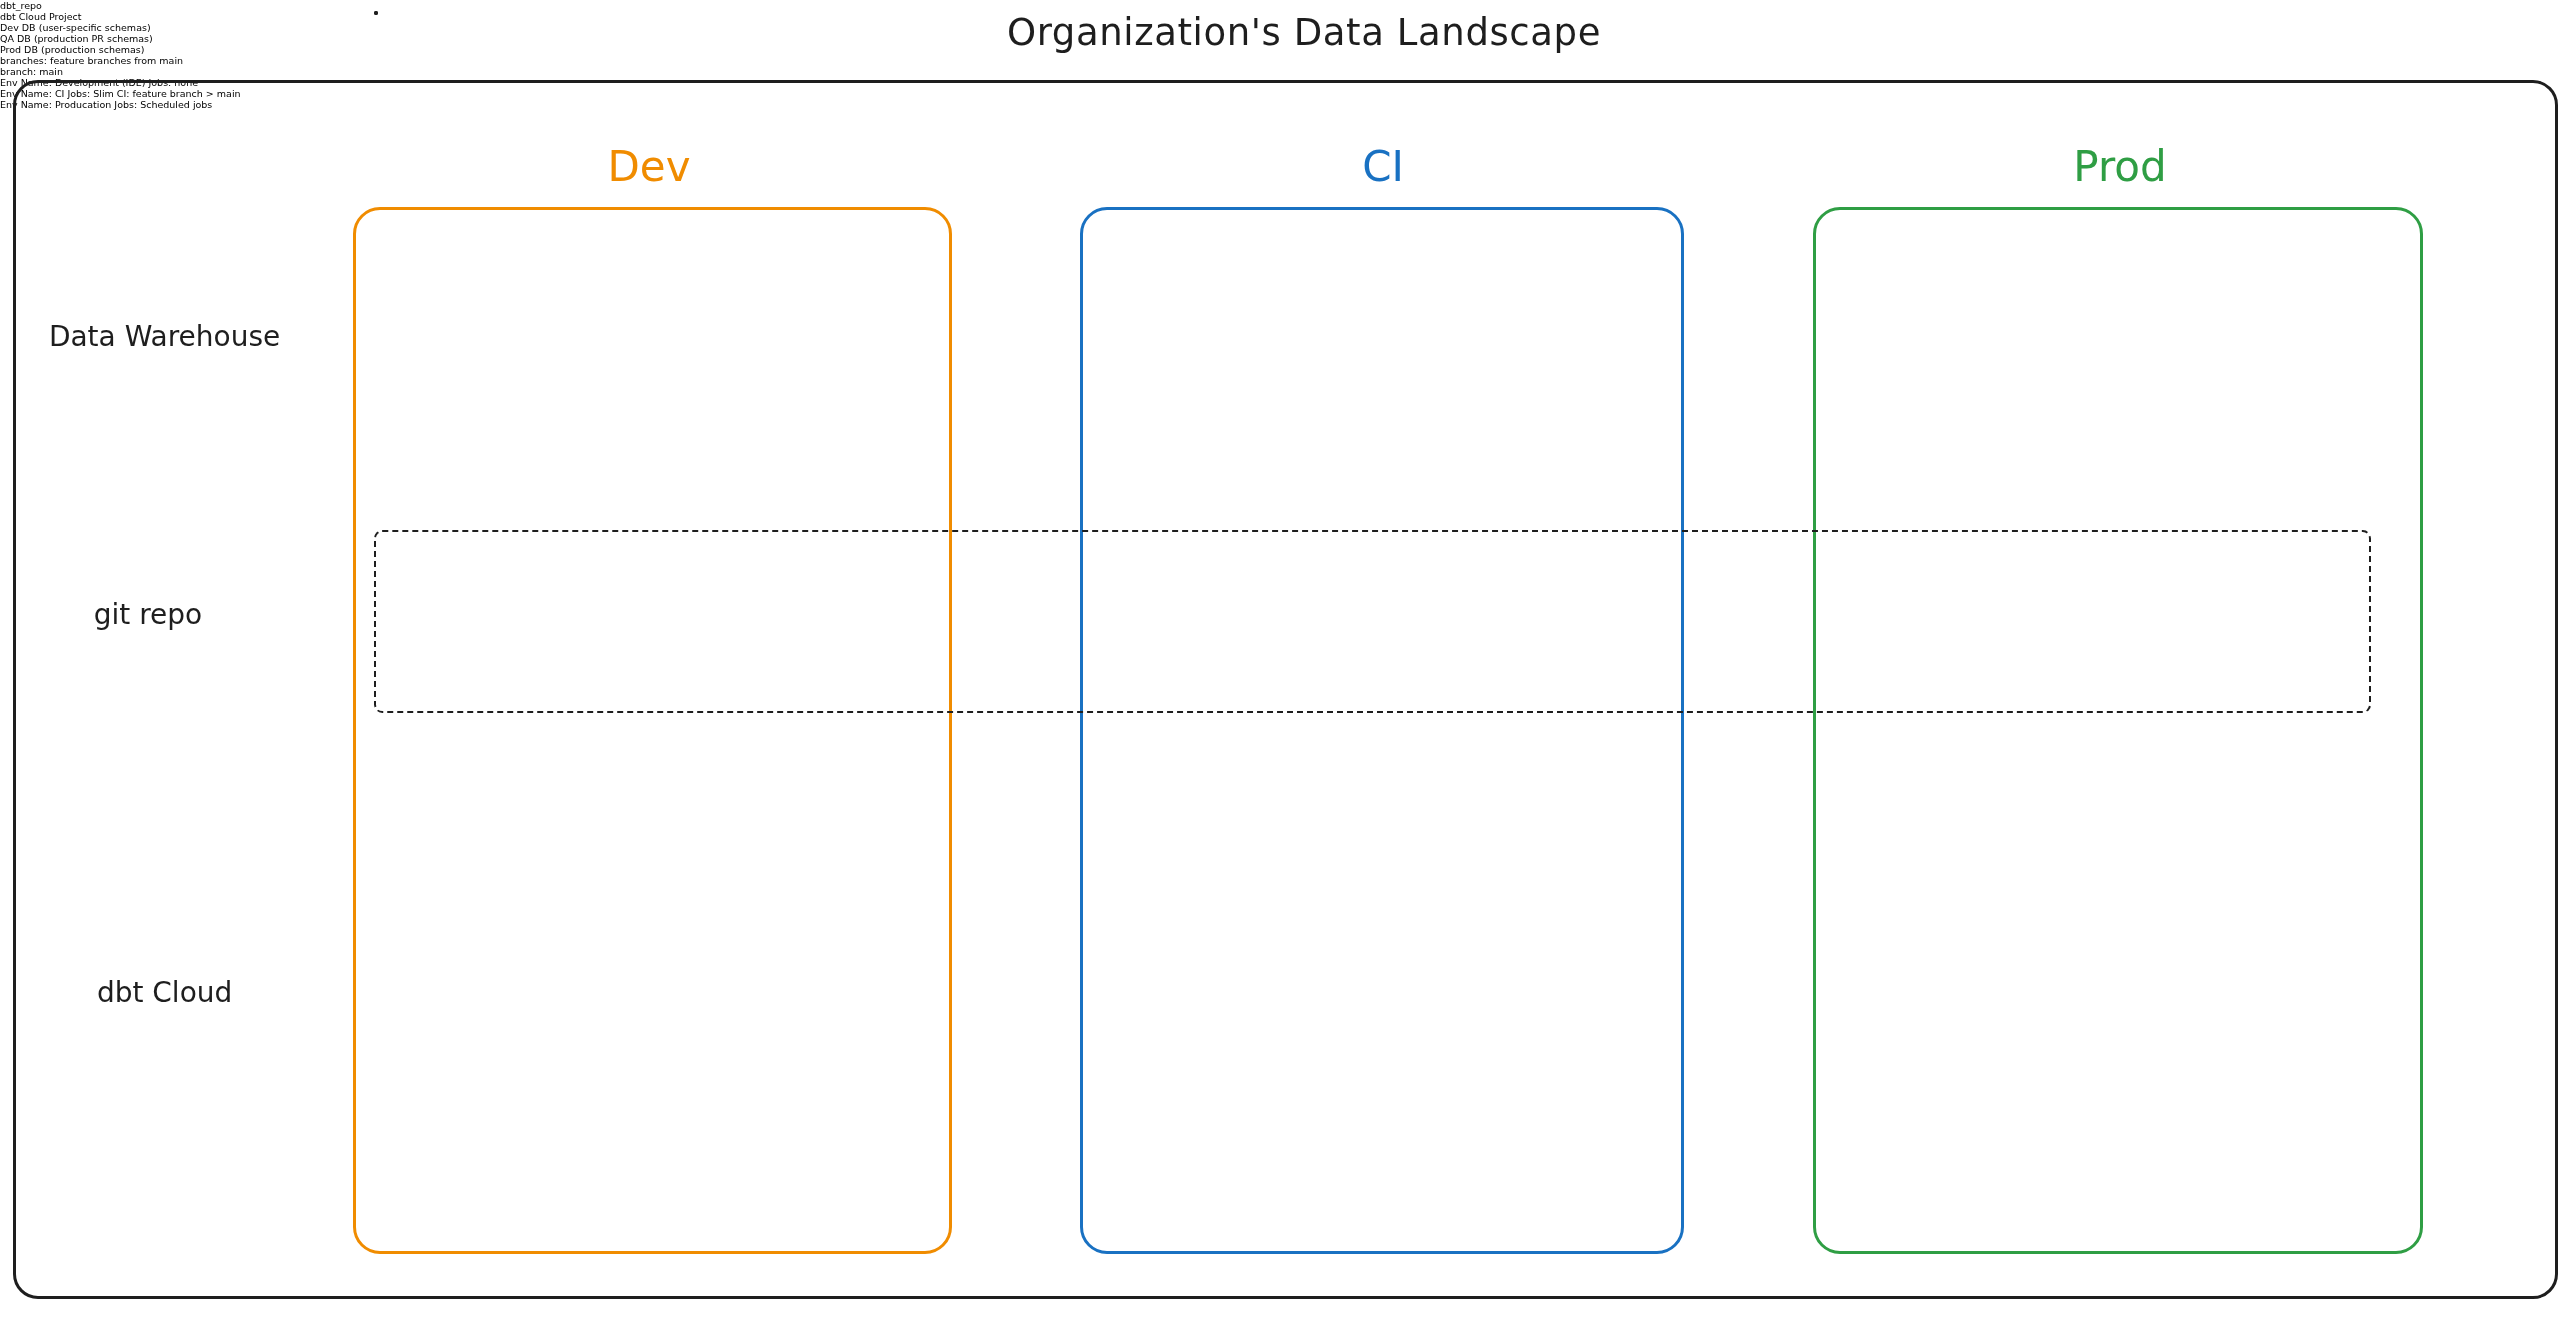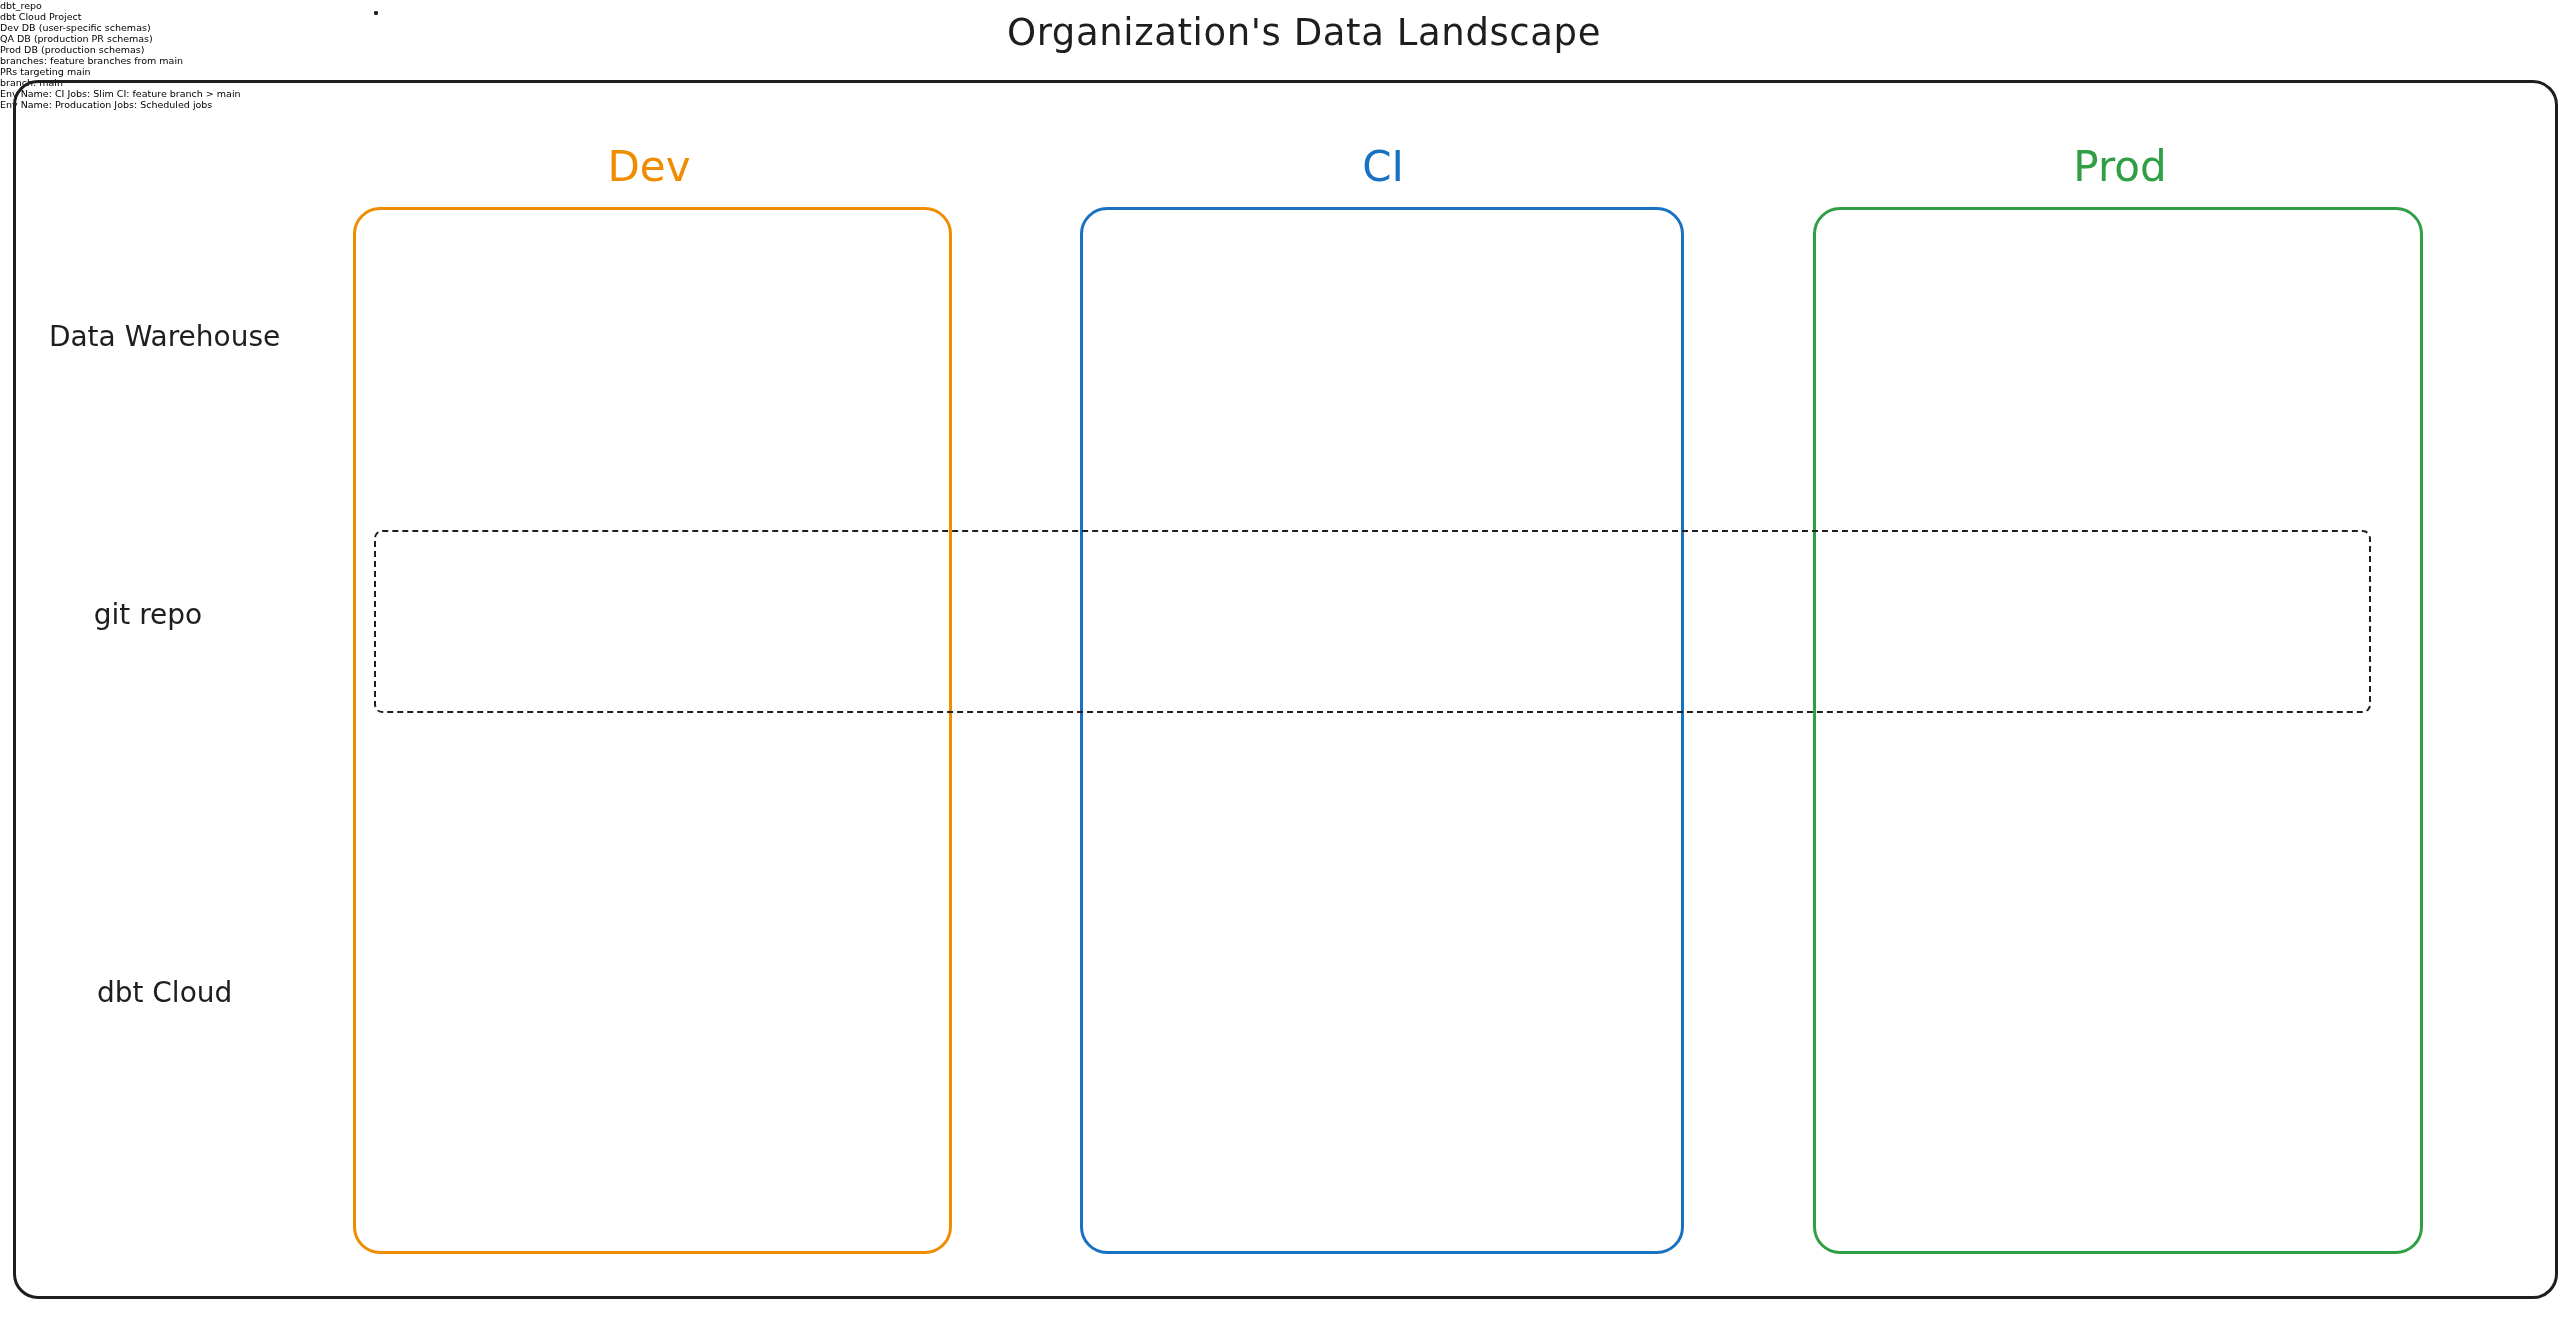--- a/index.html
+++ b/index.html
@@ -184,27 +184,31 @@
   </div>
   <div class="node-box" id="node-prod-db">
     <span class="node-line">Prod DB</span>
     <span class="node-line">(production schemas)</span>
   </div>
 
   <div class="git-cell" id="git-cell-dev">
     <span class="node-line">branches:</span>
     <span class="node-line">feature branches from main</span>
   </div>
-  <div class="git-cell" id="git-cell-ci">
-    <span class="node-line">PRs targeting main</span>
-  </div>
   <div class="git-cell" id="git-cell-prod">
     <span class="node-line">branch: main</span>
   </div>
 
+  <div class="node-box" id="node-dbt-dev">
+    <span class="node-line">Env Name:</span>
+    <span class="node-line">Development (IDE)</span>
+    <span class="node-spacer"></span>
+    <span class="node-line">Jobs:</span>
+    <span class="node-line">none</span>
+  </div>
 
   <div class="node-box" id="node-dbt-ci">
     <span class="node-line">Env Name:</span>
     <span class="node-line">CI</span>
     <span class="node-spacer"></span>
     <span class="node-line">Jobs:</span>
     <span class="node-line">Slim CI: feature branch &gt; main</span>
   </div>
 
   <div class="node-box" id="node-dbt-prod">

